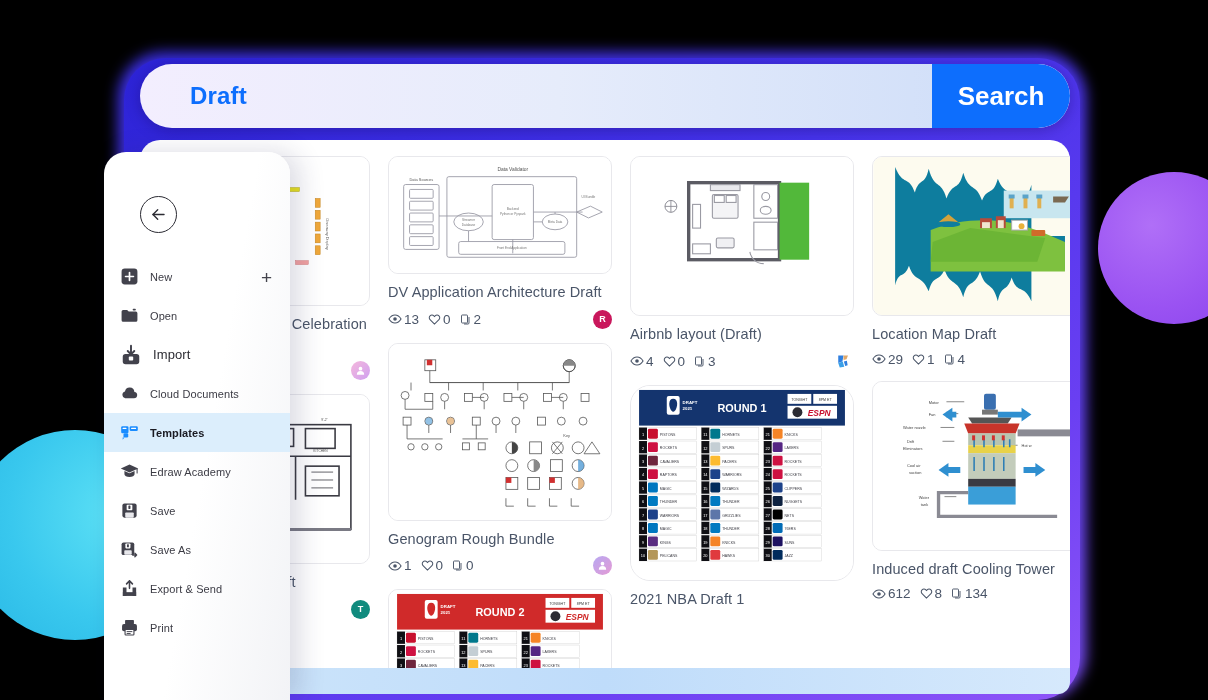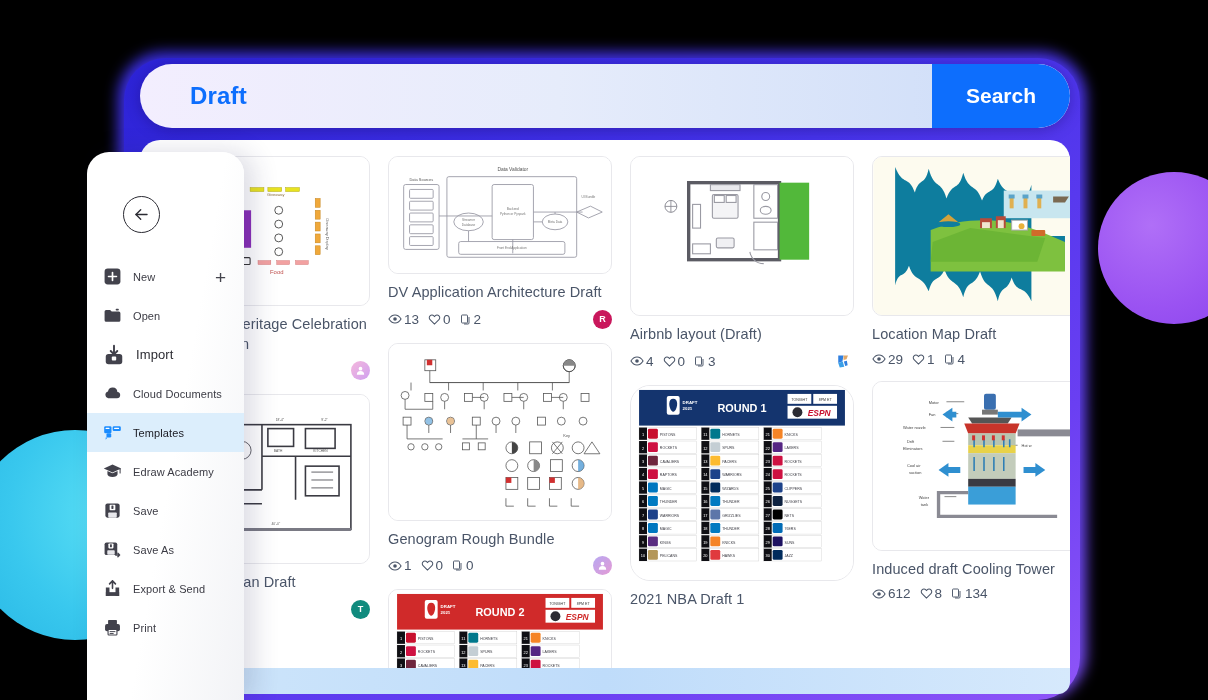--- a/index.html
+++ b/index.html
@@ -39,21 +39,21 @@
     box-shadow:0 2px 14px rgba(20,10,90,.35);
   }
   .search-input-wrap { flex:1; display:flex; align-items:center; padding-left:50px; }
   .search-query {
     font-size:24px; font-weight:bold; color:#0d6efd; letter-spacing:.2px;
     background:transparent; border:0; outline:none; font-family:"Liberation Sans", sans-serif;
     width:100%;
   }
   .search-btn {
     width:138px; background:#0d6efd; border:0; cursor:pointer;
-    color:#fff; font-size:21px; font-weight:bold;
+    color:#fff; font-size:26px; font-weight:bold;
     font-family:"Liberation Sans", sans-serif;
     display:flex; align-items:center; justify-content:center;
     border-top-right-radius:32px; border-bottom-right-radius:32px;
   }
 
   
   .panel {
     position:absolute; left:140px; top:140px; width:930px; height:552px;
     background:#ffffff; border-radius:20px; overflow:hidden;
   }
@@ -81,40 +81,40 @@
   .spacer { flex:1; }
   .avatar {
     width:19px; height:19px; border-radius:50%;
     display:flex; align-items:center; justify-content:center;
     color:#fff; font-size:9px; font-weight:bold;
   }
   .avatar.logo { background:transparent; }
 
   
   .flyout {
-    position:absolute; left:87px; top:152px; width:157px; height:548px;
+    position:absolute; left:104px; top:152px; width:186px; height:548px;
     background:linear-gradient(100deg,#ffffff 0%,#ffffff 55%,#f2f3f6 100%);
     border-top-left-radius:22px; border-top-right-radius:22px;
     box-shadow:10px 0 26px rgba(40,40,90,.16);
     overflow:hidden;
   }
   .back-circle {
     position:absolute; left:36px; top:44px; width:37px; height:37px;
     border:1.6px solid #2b2b33; border-radius:50%;
     display:flex; align-items:center; justify-content:center; cursor:pointer;
   }
   .menu { position:absolute; left:0; top:105px; width:100%; }
   .mi {
     position:relative; height:39px; display:flex; align-items:center;
     padding-left:16px; gap:11px; cursor:pointer;
   }
   .mi .mi-label { font-size:11px; color:#3b3b44; letter-spacing:.1px; }
   .mi.big .mi-label { font-size:13px; color:#2c2c33; }
   .mi.active { background:#dceefc; }
-  .mi.active .mi-label { font-weight:normal; color:#1a1a22; }
+  .mi.active .mi-label { font-weight:bold; color:#1a1a22; }
   .mi .ico { width:19px; height:19px; flex:0 0 19px; display:flex; align-items:center; justify-content:center; }
   .mi.big .ico { width:22px; height:22px; flex:0 0 22px; }
   .plus-right {
     position:absolute; right:18px; top:50%; transform:translateY(-50%);
     font-size:19px; color:#44444d; line-height:1;
   }
 
   
   .bottom-band {
     position:absolute; left:140px; top:668px; width:930px; height:26px;

